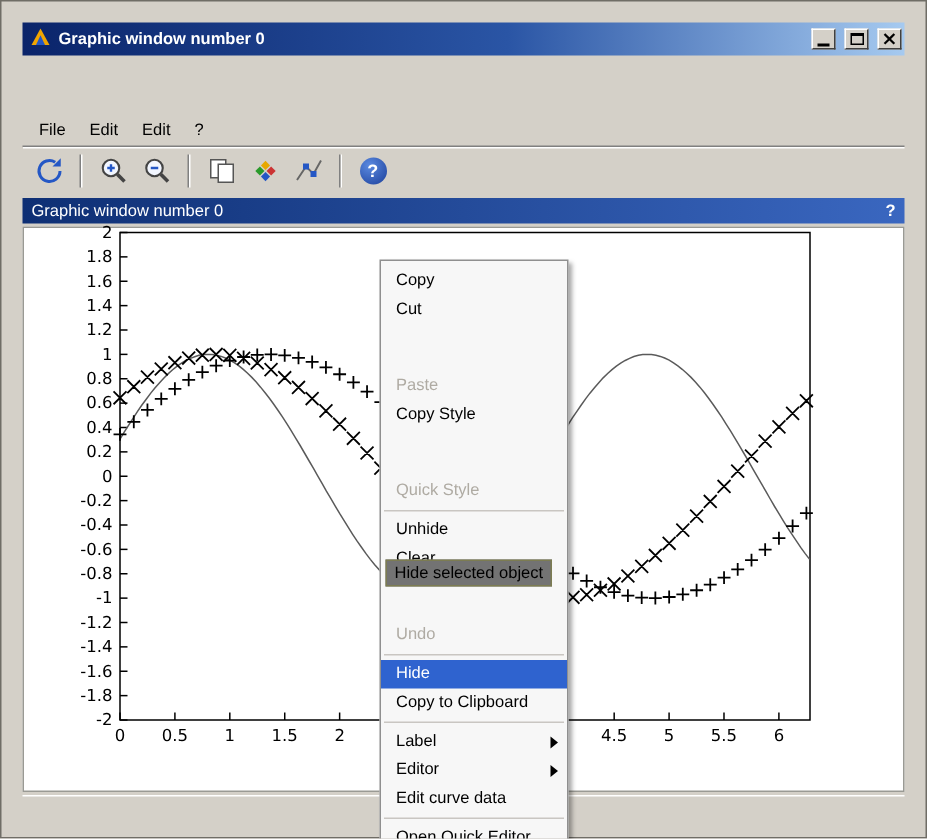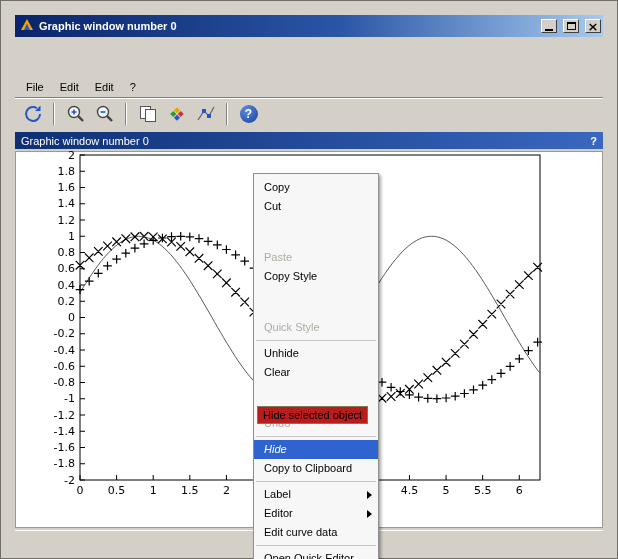--- a/index.html
+++ b/index.html
@@ -101,33 +101,33 @@
     padding: 4px 0;
     z-index: 10;
   }
   .menu-item {
     height: 19px; line-height: 19px;
     padding-left: 10px; padding-right: 14px;
     position: relative; white-space: nowrap;
     color: #000; cursor: default;
   }
   .menu-item.disabled { color: #afaba3; margin-top: 32px; }
-  .menu-item.selected { background: #2f63cf; color: #ffffff; font-style: italic; }
+  .menu-item.selected { background: #2f63cf; color: #ffffff; }
   .menu-sep { height: 1px; background: #c9c6c2; margin: 3px 2px; }
   .submenu-arrow {
     position: absolute; right: 6px; top: 6px;
     width: 0; height: 0;
     border-left: 5px solid currentColor;
     border-top: 4px solid transparent;
     border-bottom: 4px solid transparent;
   }
   
   .tooltip {
-    position: absolute; left: 257px; top: 406px;
-    background: #b91c1c;
+    position: absolute; left: 257px; top: 373px;
+    background: #737373;
     border: 1px solid #7c7c52;
     padding: 2px 5px;
     z-index: 20; white-space: nowrap;
   }
 </style>
 </head>
 <body>
 
 <div class="window">
 

